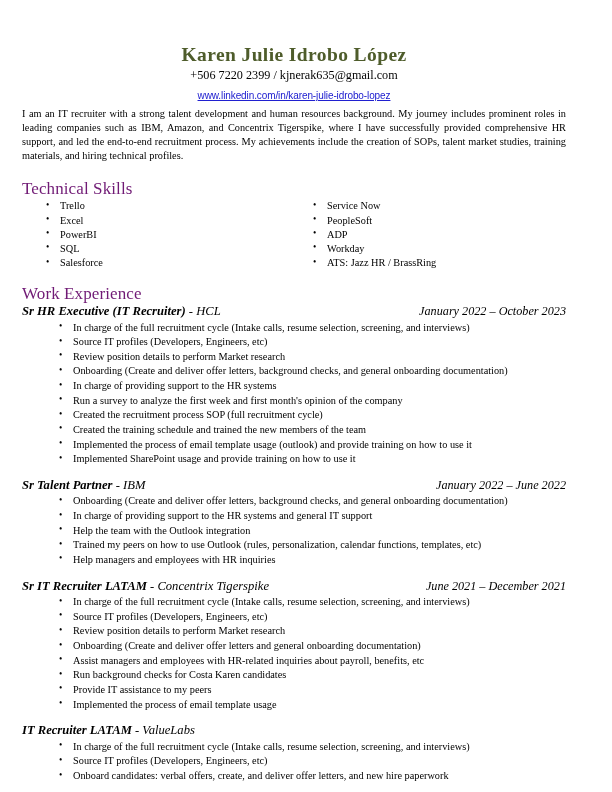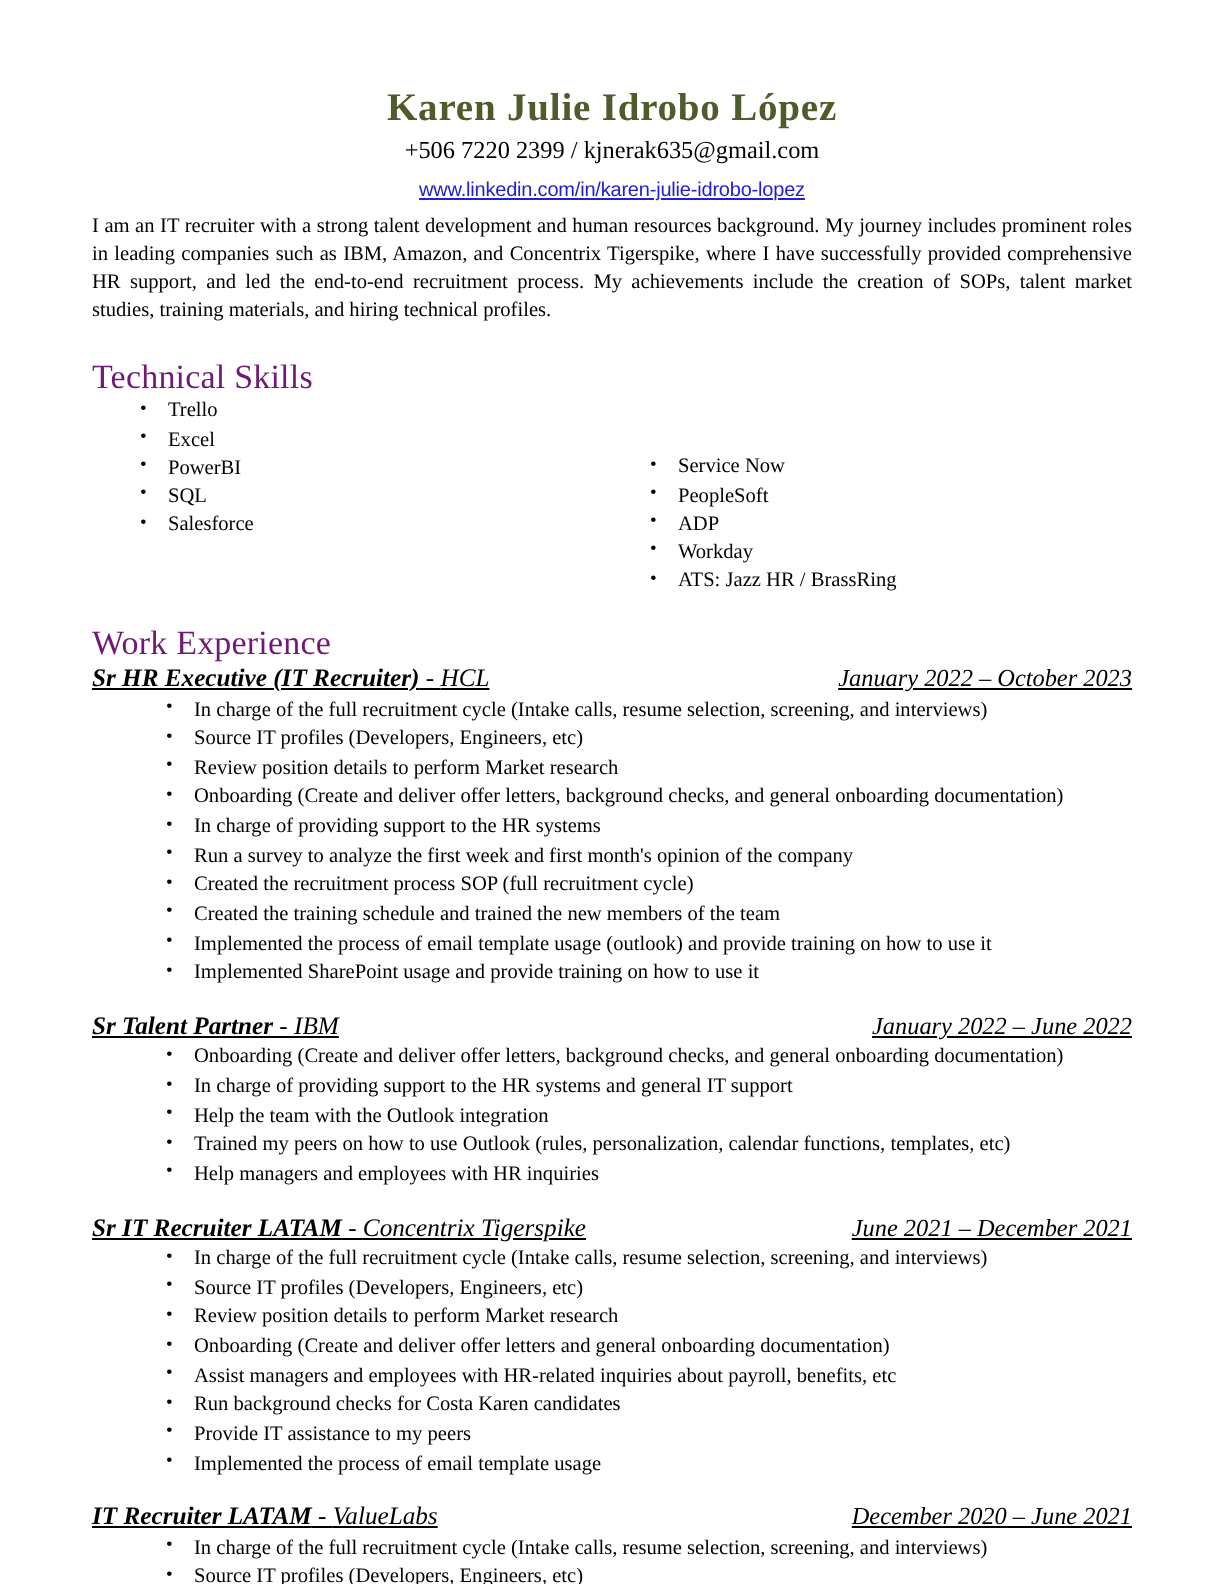--- a/index.html
+++ b/index.html
@@ -12,21 +12,21 @@
     height: 792px;
     position: relative;
     font-family: "Liberation Serif", "DejaVu Serif", serif;
     color: #000000;
     overflow: hidden;
   }
   .page {
     box-sizing: border-box;
     width: 612px;
     height: 792px;
-    padding: 44px 46px 0 46px;
+    padding: 44px 46px 0 22px;
     background: #ffffff;
   }
 
   
   .name {
     text-align: center;
     font-size: 19.5px;
     font-weight: bold;
     color: #4e5c2b;
     letter-spacing: 0.4px;
@@ -76,21 +76,21 @@
   
   .skills {
     display: flex;
     margin-top: 1px;
   }
   .skills-col {
     width: 50%;
     box-sizing: border-box;
   }
   .skills-col.left { padding-left: 24px; }
-  .skills-col.right { padding-left: 19px; margin-top: 28px; }
+  .skills-col.right { padding-left: 19px; }
   ul.bullets {
     list-style: none;
     margin: 0;
     padding: 0;
   }
   ul.bullets li {
     position: relative;
     padding-left: 14px;
     font-size: 10.3px;
     line-height: 1.38;
@@ -106,21 +106,20 @@
 
   
   .job { margin-top: 0; }
   .job + .job { margin-top: 11px; }
   .job-header {
     display: flex;
     align-items: center;
     justify-content: space-between;
     line-height: 1.25;
     margin-bottom: 0px;
-    text-decoration: underline;
   }
   .job-left {
     font-size: 12.6px;
     font-style: italic;
     white-space: nowrap;
   }
   .job-title {
     font-weight: bold;
     font-style: italic;
   }
@@ -231,21 +230,20 @@
       <li>Provide IT assistance to my peers</li>
       <li>Implemented the process of email template usage</li>
     </ul>
   </div>
 
   <div class="job">
     <div class="job-header">
       <div class="job-left">
         <span class="job-title">IT Recruiter LATAM</span><span class="job-sep"> - </span><span class="job-company">ValueLabs</span>
       </div>
-      <div class="job-dates">December 2020 – June 2021</div>
     </div>
     <ul class="bullets">
       <li>In charge of the full recruitment cycle (Intake calls, resume selection, screening, and interviews)</li>
       <li>Source IT profiles (Developers, Engineers, etc)</li>
       <li>Onboard candidates: verbal offers, create, and deliver offer letters, and new hire paperwork</li>
 
     </ul>
   </div>
 
 </div>

